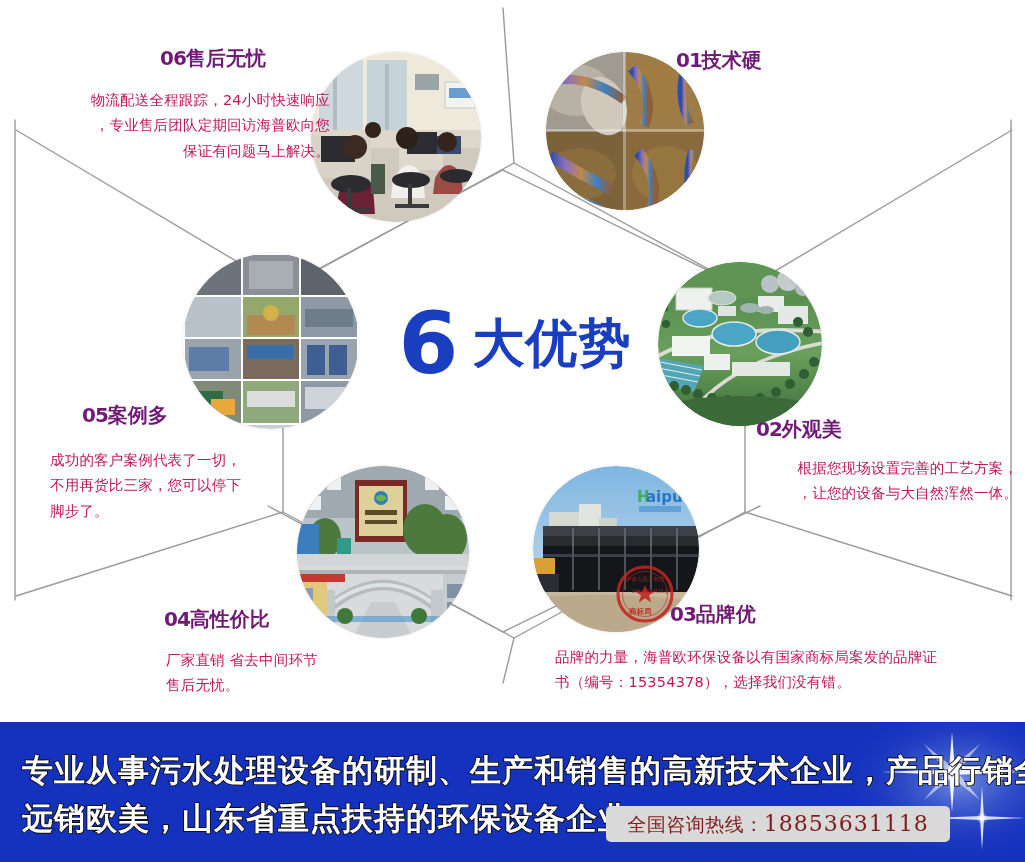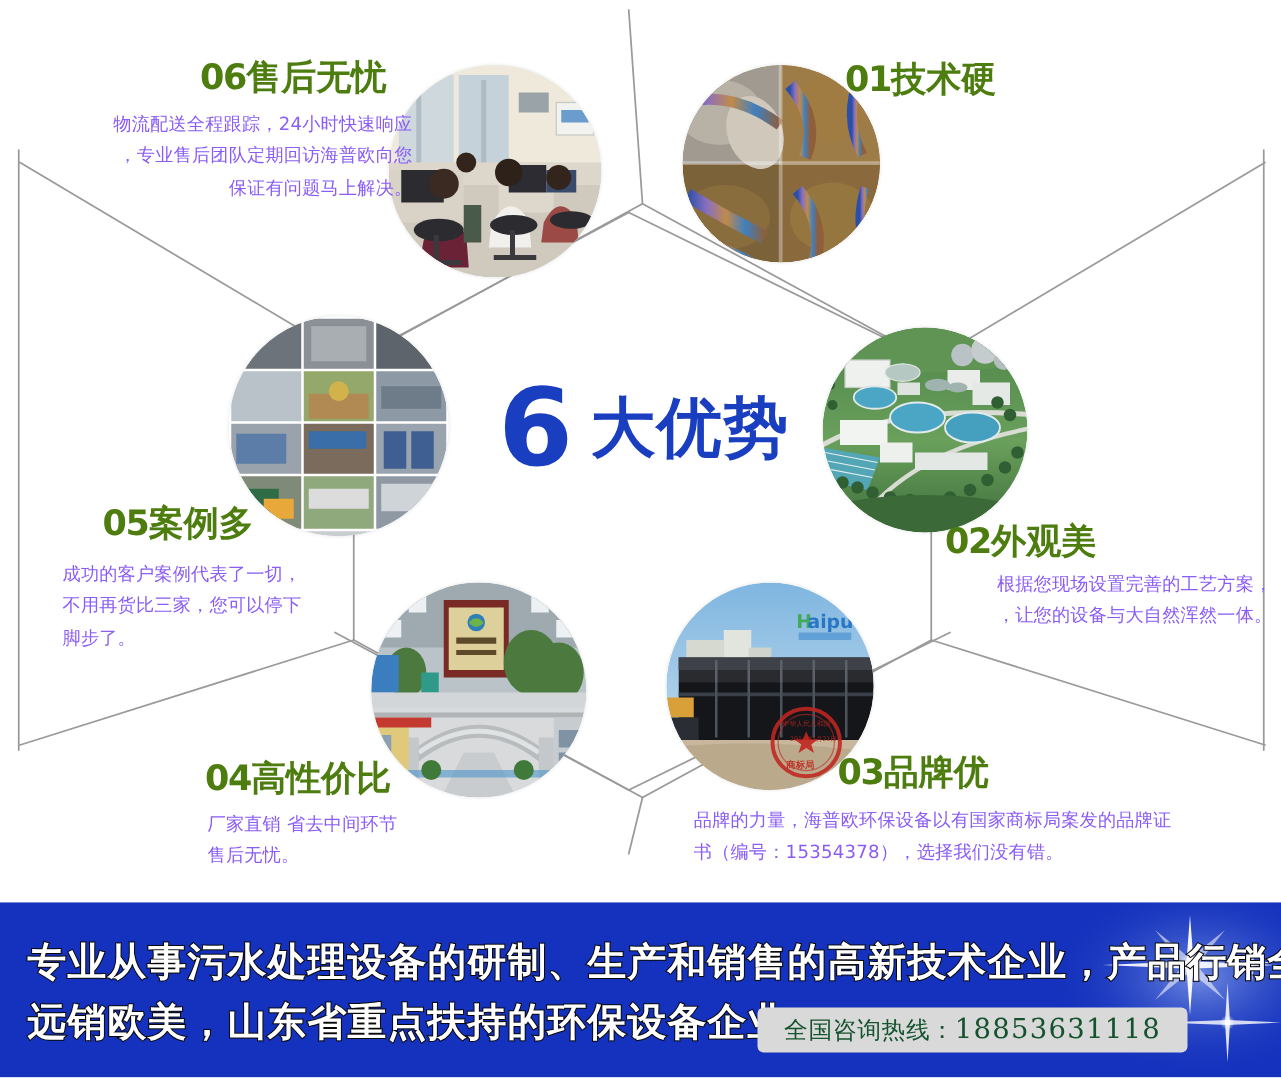--- a/index.html
+++ b/index.html
@@ -31,26 +31,26 @@
 
   
   .photo{
     position:absolute;border-radius:50%;overflow:hidden;
     box-shadow:0 0 3px rgba(0,0,0,.12);
   }
   .photo > svg{display:block;}
 
   
   .item-title{
-    position:absolute;font-size:28px;font-weight:bold;color:#4d7c0f;
+    position:absolute;font-size:20px;font-weight:bold;color:#701a75;
     white-space:nowrap;line-height:1;letter-spacing:0px;
   }
   .item-title .num{letter-spacing:-1px;}
   .item-body{
-    position:absolute;font-size:14.5px;color:#8b5cf6;line-height:1.75;
+    position:absolute;font-size:14.5px;color:#be185d;line-height:1.75;
     letter-spacing:.2px;
   }
   .ta-right{text-align:right;}
   .ta-left{text-align:left;}
 
   
   #banner{
     position:absolute;left:0;top:722px;width:1025px;height:140px;
     background:#1432bd;overflow:hidden;
   }
@@ -64,21 +64,21 @@
     text-shadow:0 0 1px #000;
   }
   .banner-line{display:block;white-space:nowrap;}
   .hotline-box{
     position:absolute;left:606px;top:806px;width:344px;height:36px;
     background:#d9d9d9;border-radius:5px;
     display:flex;align-items:center;justify-content:center;
   }
   .hotline-text{
     font-family:"DejaVu Serif","Liberation Serif",serif;
-    font-size:19px;color:#14532d;white-space:nowrap;letter-spacing:.5px;
+    font-size:19px;color:#7f1d1d;white-space:nowrap;letter-spacing:.5px;
   }
   .hotline-text .num{font-size:22px;letter-spacing:1px;}
 </style>
 </head>
 <body>
 
 <div id="stage">
 
   <svg id="hexlines" viewBox="0 0 1025 720">
     <g fill="none" stroke="#9a9a9a" stroke-width="1.4" stroke-linecap="round" stroke-linejoin="round">

